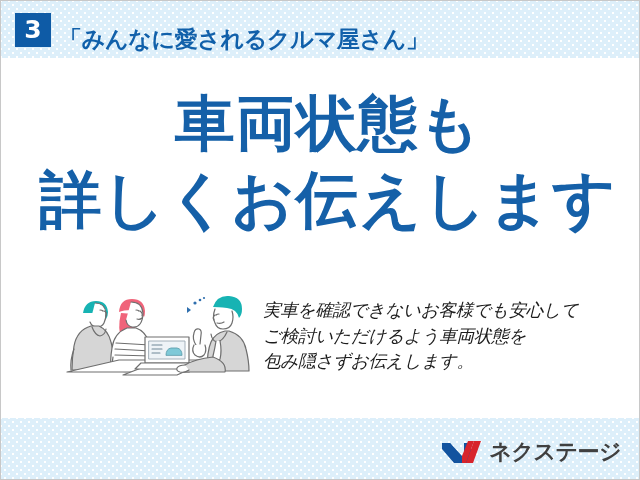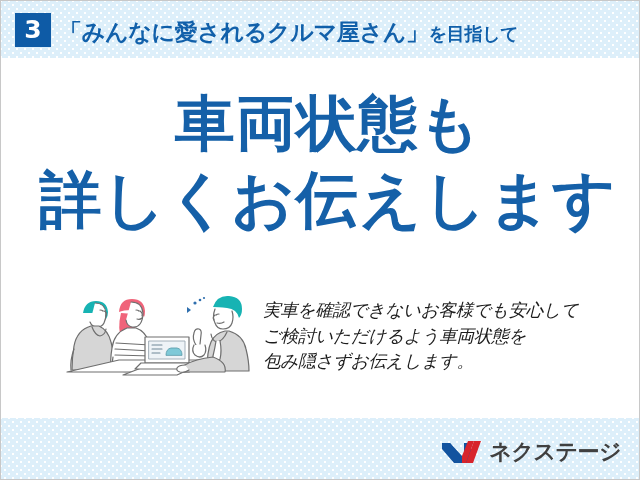--- a/index.html
+++ b/index.html
@@ -53,21 +53,21 @@
     color: #ffffff;
     font-size: 25px;
     font-weight: bold;
     line-height: 34px;
     text-align: center;
     letter-spacing: 0;
   }
   #header-title {
     position: absolute;
     left: 58px;
-    top: 16px;
+    top: 23px;
     height: 32px;
     display: flex;
     align-items: baseline;
     color: #1160aa;
     font-weight: bold;
     white-space: nowrap;
   }
   #header-title-main {
     font-size: 23px;
     letter-spacing: -0.3px;
@@ -144,21 +144,20 @@
 <body>
 
 <div id="ad">
 
   <div id="header-band" class="band"></div>
 
   <div id="step-badge">3</div>
 
   <div id="header-title">
     <span id="header-title-main">「みんなに愛されるクルマ屋さん」</span>
-    <span id="header-title-suffix">を目指して</span>
   </div>
 
   <div id="headline">
     <span id="headline-line-1" class="headline-line">車両状態も</span>
     <span id="headline-line-2" class="headline-line">詳しくお伝えします</span>
   </div>
 
   <svg id="illustration" viewBox="0 0 196 112">
     <g fill="none" stroke="#6e6e6e" stroke-width="1.2" stroke-linecap="round" stroke-linejoin="round">
 

